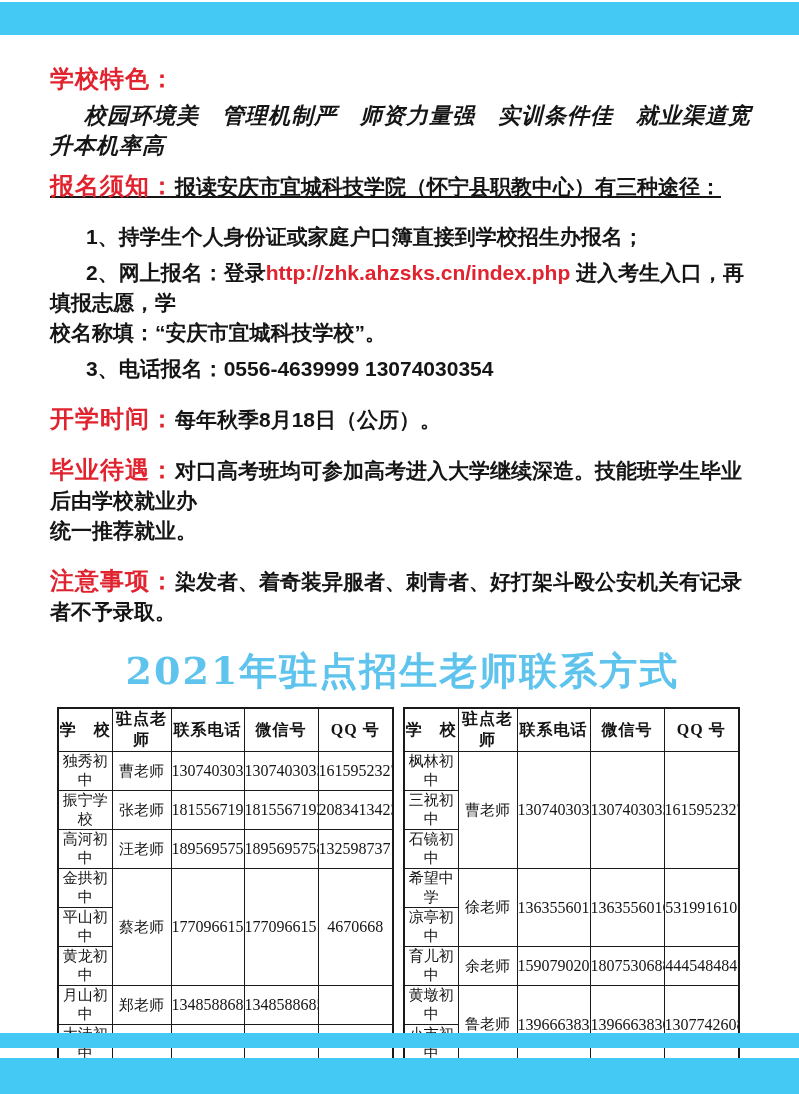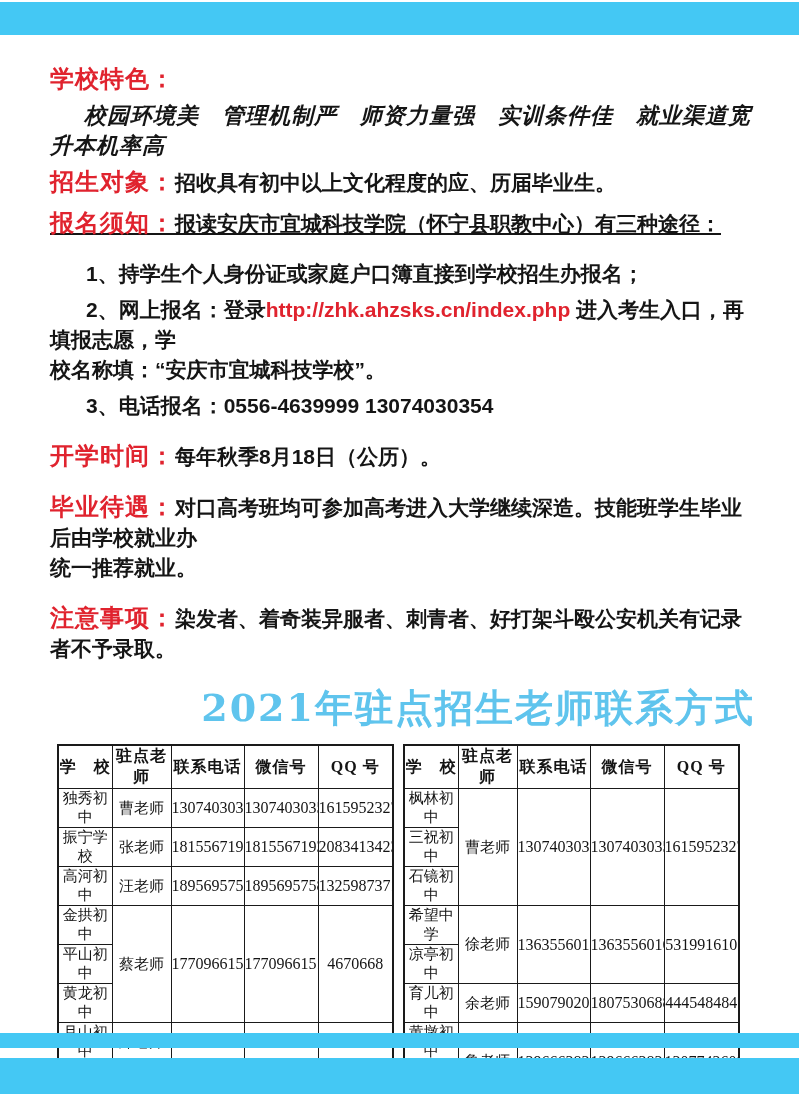--- a/index.html
+++ b/index.html
@@ -17,21 +17,21 @@
   .line { font-size:21px; line-height:30px; font-weight:bold; color:#151515; }
   .red-label { color:#e0232e; font-weight:bold; font-size:24px; letter-spacing:1px;text-align:right; }
   .red-url { color:#e0232e; font-weight:bold; }
   .features { font-size:22px; letter-spacing:1px; margin-top:6px; text-indent:34px;font-style:italic; }
   .mt6 { margin-top:6px; }
   .mt8 { margin-top:20px; }
   .mt10 { margin-top:10px;text-decoration:underline; }
   .indent { text-indent:36px; }
 
   .table-title {
-    margin-top:22px; text-align:right;
+    margin-top:22px; text-align:center;
     font-family:"DejaVu Serif","Liberation Serif",serif;
     font-weight:bold; font-size:38px; line-height:44px;
     color:#5fc4ed; letter-spacing:2px;
   }
 
   .tables-wrap { display:flex; gap:9px; margin-top:14px; margin-left:7px; width:683px; }
   table.contact {
     border-collapse:collapse; table-layout:fixed; width:337px;
     font-family:"Liberation Serif", serif; color:#141414;
     border:2px solid #1a1a1a;
@@ -50,23 +50,20 @@
 <div class="page">
   <div class="stripe stripe-top"></div>
 
   <div class="content">
 
     <div class="line">
       <span class="red-label">学校特色：</span>
     </div>
     <div class="line features">校园环境美　管理机制严　师资力量强　实训条件佳　就业渠道宽　升本机率高</div>
 
-    <div class="line mt6">
-      <span class="red-label">招生对象：</span><span>招收具有初中以上文化程度的应、历届毕业生。</span>
-    </div>
 
     <div class="line mt10">
       <span class="red-label">报名须知：</span><span>报读安庆市宜城科技学院（怀宁县职教中心）有三种途径：</span>
     </div>
 
     <div class="line mt8 indent">1、持学生个人身份证或家庭户口簿直接到学校招生办报名；</div>
 
     <div class="line mt6 indent">
       <span>2、网上报名：登录</span><span class="red-url">http://zhk.ahzsks.cn/index.php</span><span> 进入考生入口，再填报志愿，学</span>
     </div>

